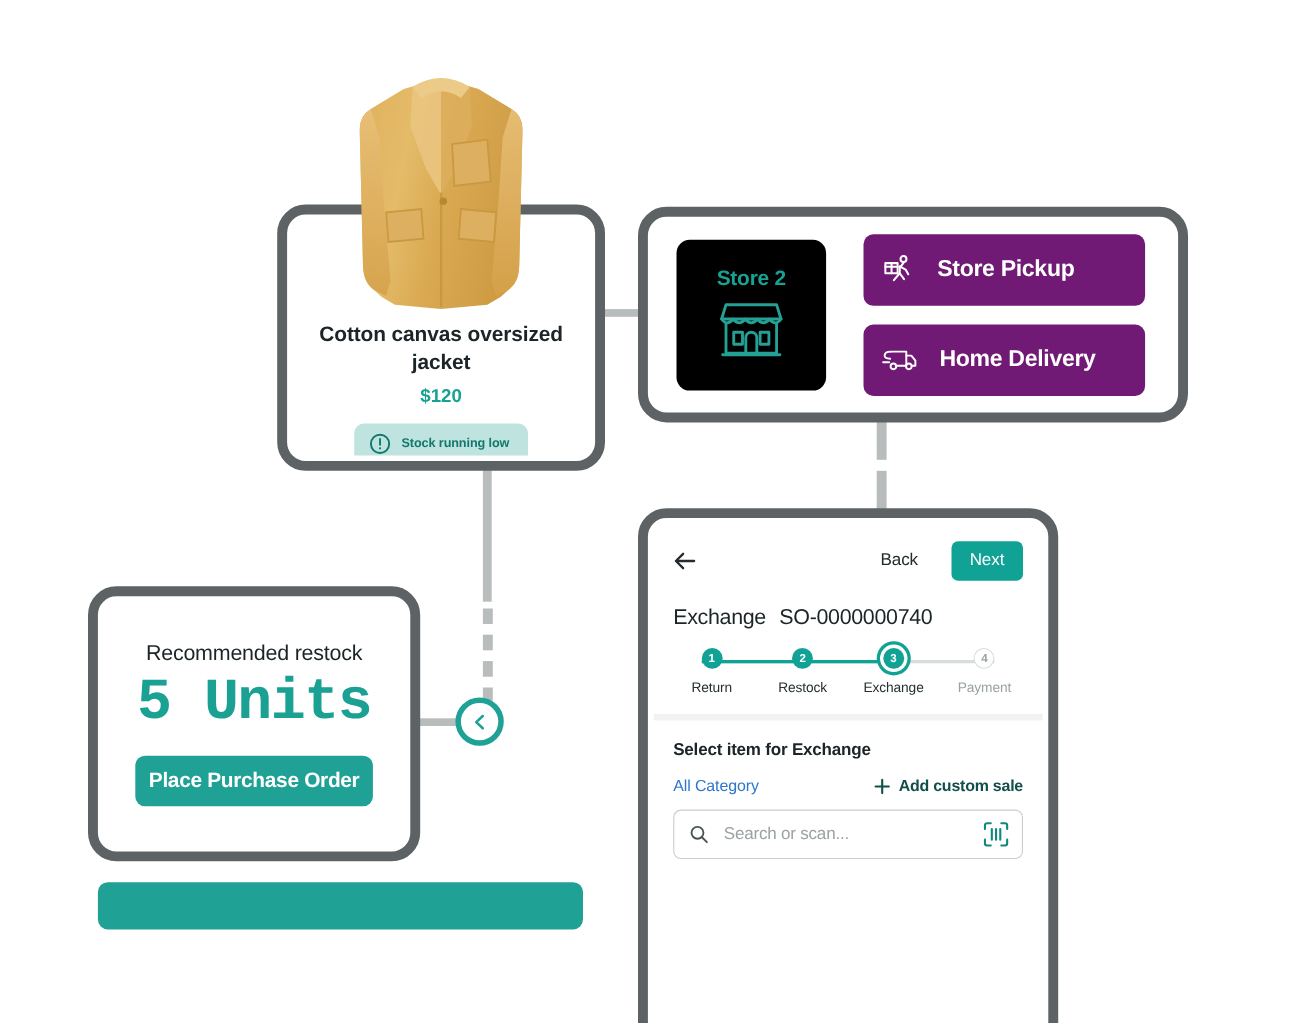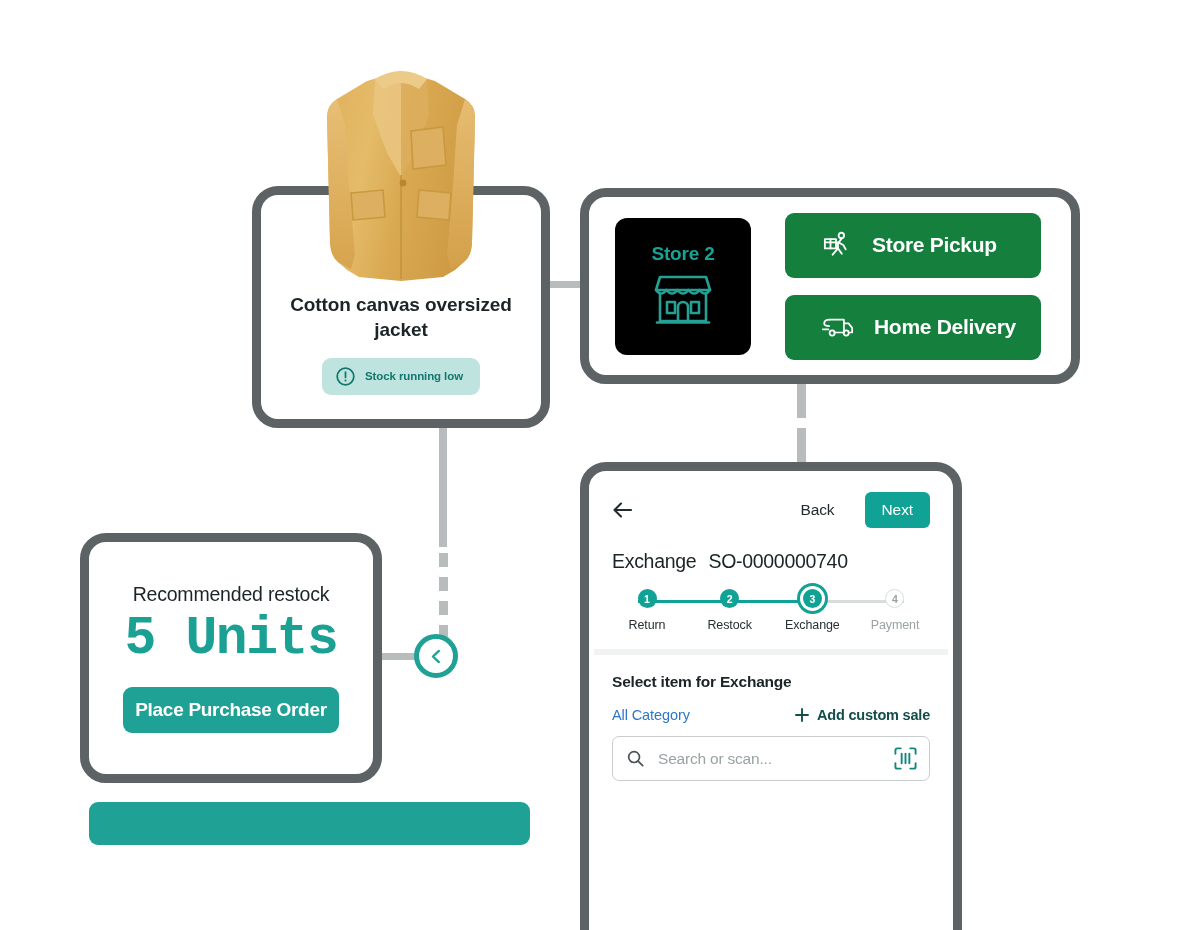--- a/index.html
+++ b/index.html
@@ -119,25 +119,25 @@
     flex: 1;
     display: flex;
     flex-direction: column;
     gap: 17px;
     padding-left: 34px;
     padding-right: 10px;
   }
   .action-btn {
     height: 65px;
     border-radius: 9px;
-    background: #15803d;
+    background: #701a75;
     display: flex;
     align-items: center;
     gap: 20px;
-    padding-left: 36px;
+    padding-left: 16px;
     color: #ffffff;
     font-size: 21px;
     font-weight: bold;
     letter-spacing: -0.3px;
     border: none;
     font-family: "Liberation Sans", sans-serif;
     cursor: pointer;
   }
 
   
@@ -358,20 +358,21 @@
   <div class="conn-dashed-v" style="left:439px; top:553px; height:84px;"></div>
   <div class="conn" style="left:376px; top:653px; width:42px; height:7px;"></div>
 
   <div id="teal-slab"></div>
 
   <div class="frame" id="product-card">
     <div class="frame-inner">
 
       <div class="product-text">
         <div class="product-title">Cotton canvas oversized jacket</div>
+        <div class="product-price">$120</div>
         <div class="stock-pill">
           <span style="display:flex;">
             <svg width="21" height="21" viewBox="0 0 24 24" fill="none" stroke="#12776d" stroke-width="2" stroke-linecap="round">
               <circle cx="12" cy="12" r="9.5"></circle>
               <line x1="12" y1="7" x2="12" y2="13"></line>
               <circle cx="12" cy="16.6" r="1.15" fill="#12776d" stroke="none"></circle>
             </svg>
           </span>
           <span>Stock running low</span>
         </div>

